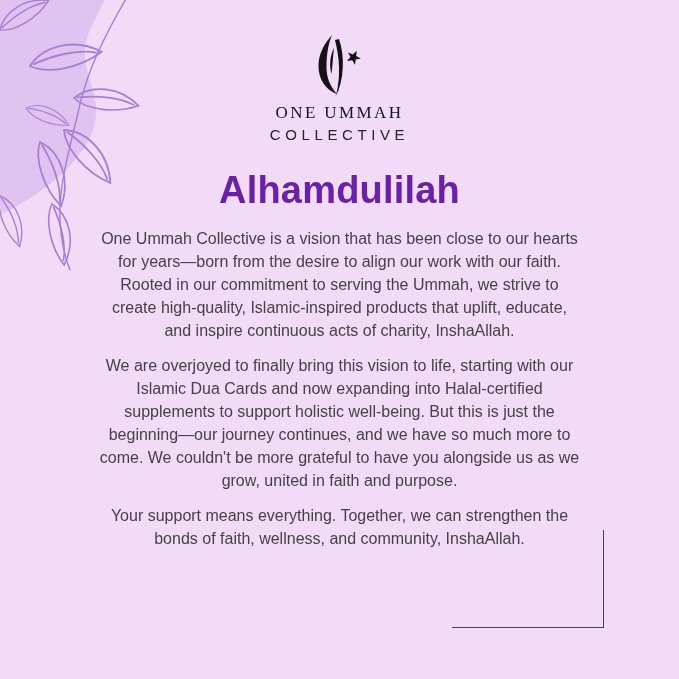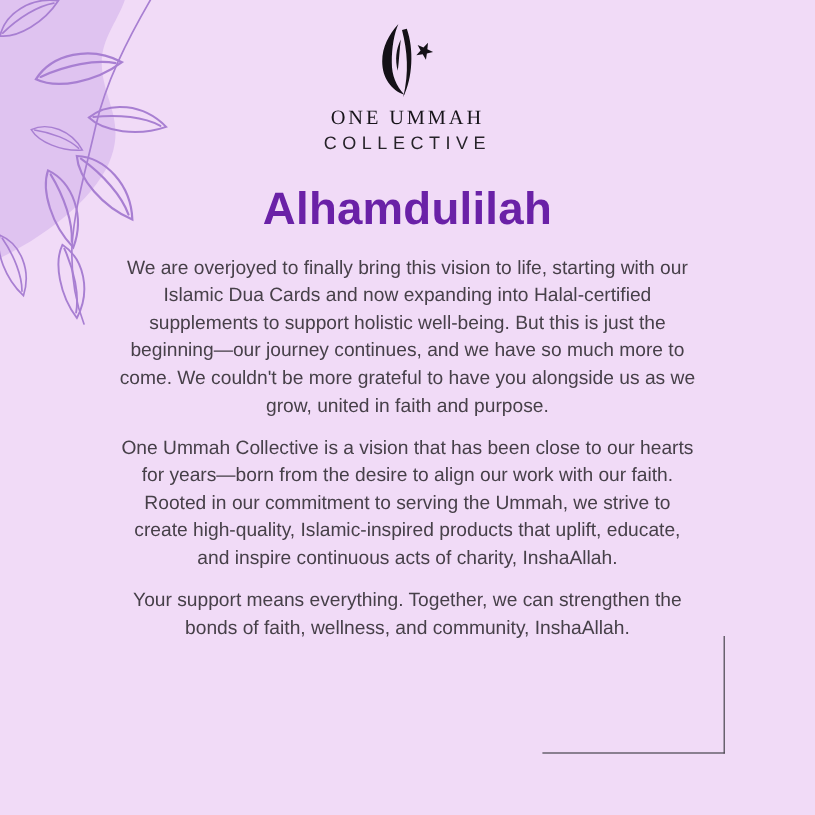--- a/index.html
+++ b/index.html
@@ -14,21 +14,21 @@
   *{margin:0;padding:0;box-sizing:border-box;}
   html,body{background:#fff;}
   .canvas{
     position:relative;
     width:679px;height:679px;
     background:var(--background);
     overflow:hidden;
     font-family:"Liberation Sans", sans-serif;
   }
   .decor-tl{position:absolute;left:0;top:0;pointer-events:none;}
-  .content{position:relative;width:100%;padding-top:20px;text-align:center;}
+  .content{position:relative;width:100%;padding-top:35px;text-align:center;}
   .logo{display:block;margin:0 auto;}
   .brand-name{
     margin-top:6px;
     font-family:"Liberation Serif", serif;
     font-size:17px;letter-spacing:2.4px;
     color:var(--ink);font-weight:500;
   }
   .brand-sub{
     margin-top:3px;
     font-size:15px;letter-spacing:4.6px;
@@ -112,30 +112,30 @@
       <path d="M18,5 C22.5,23 24,40 19,61 C27,45 28,21 22,4 Z"></path>
       <path transform="translate(36.5,22.5) rotate(25)" d="M0,-7.5 L1.8,-2.4 L7.1,-2.3 L2.9,0.9 L4.4,6 L0,3 L-4.4,6 L-2.9,0.9 L-7.1,-2.3 L-1.8,-2.4 Z"></path>
     </svg>
 
     <div class="brand-name">ONE UMMAH</div>
     <div class="brand-sub">COLLECTIVE</div>
 
     <h1 class="heading">Alhamdulilah</h1>
 
     <div class="body-copy">
+      <p>One Ummah Collective is a vision that has been close to our hearts
+for years—born from the desire to align our work with our faith.
+Rooted in our commitment to serving the Ummah, we strive to
+create high-quality, Islamic-inspired products that uplift, educate,
+and inspire continuous acts of charity, InshaAllah.</p>
       <p>We are overjoyed to finally bring this vision to life, starting with our
 Islamic Dua Cards and now expanding into Halal-certified
 supplements to support holistic well-being. But this is just the
 beginning—our journey continues, and we have so much more to
 come. We couldn't be more grateful to have you alongside us as we
 grow, united in faith and purpose.</p>
-      <p>One Ummah Collective is a vision that has been close to our hearts
-for years—born from the desire to align our work with our faith.
-Rooted in our commitment to serving the Ummah, we strive to
-create high-quality, Islamic-inspired products that uplift, educate,
-and inspire continuous acts of charity, InshaAllah.</p>
       <p>Your support means everything. Together, we can strengthen the
 bonds of faith, wellness, and community, InshaAllah.</p>
     </div>
   </div>
 
   <div class="decor-br"></div>
 </div>
 
 </body></html>

